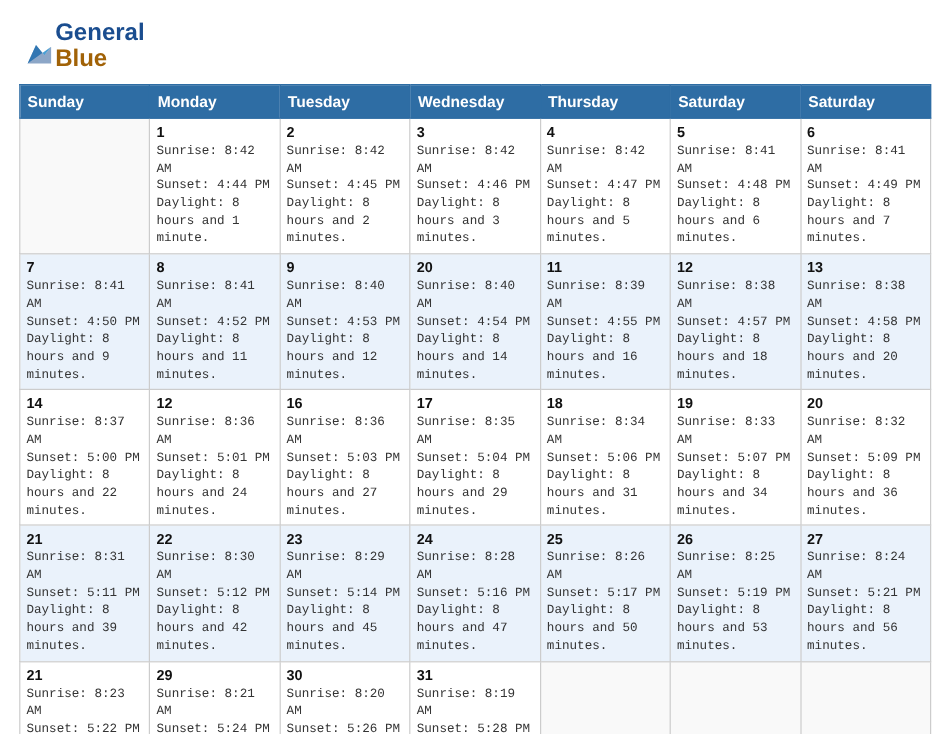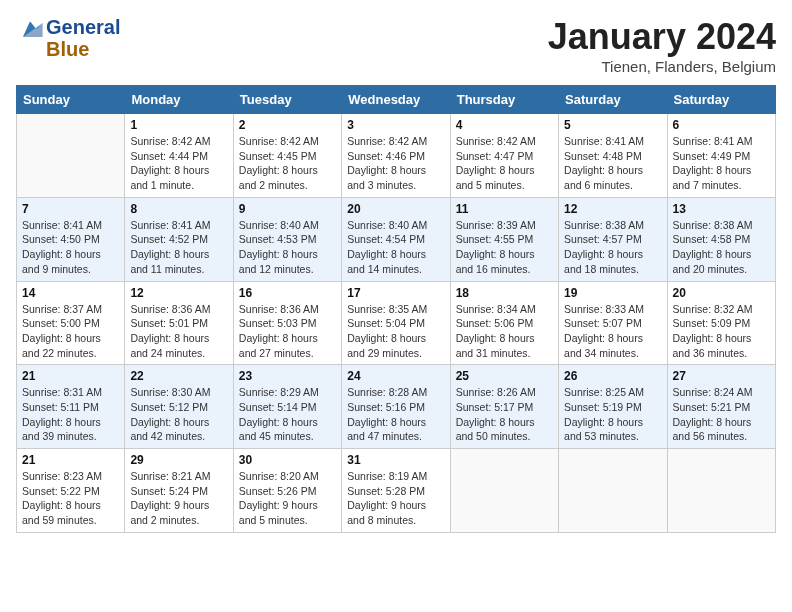--- a/index.html
+++ b/index.html
@@ -11,21 +11,21 @@
       padding: 16px;
     }
     .header {
       display: flex;
       justify-content: space-between;
       align-items: flex-start;
       margin-bottom: 10px;
     }
     .logo {
       display: flex;
-      align-items: flex-start;
+      align-items: flex-end;
     }
     .logo-icon {
       width: 28px;
       height: 28px;
       margin-right: 2px;
     }
     .title-block {
       text-align: right;
     }
     .month-title {
@@ -65,20 +65,21 @@
     .day-number {
       font-weight: bold;
       font-size: 12px;
       margin-bottom: 2px;
       color: #111;
     }
     .day-info {
       color: #333;
       font-size: 10.5px;
       line-height: 1.4;
+      font-family: Liberation Mono, monospace;
     }
     .empty-cell {
       background: #f9f9f9 !important;
     }
     .calendar tbody tr:nth-child(odd) td {
       background: #fff;
     }
     .calendar tbody tr:nth-child(even) td {
       background: #eaf2fb;
     }
@@ -89,24 +90,20 @@
 <div class="header">
   <div class="logo">
     <svg class="logo-icon" viewBox="0 0 40 40" xmlns="http://www.w3.org/2000/svg">
       <polygon points="10,30 20,8 30,20 38,10" fill="#4a9fd4"></polygon>
       <polygon points="20,8 30,20 38,10 38,30 10,30" fill="#1a4d8f" opacity="0.5"></polygon>
     </svg>
     <div>
       <div style="font-size:20px;font-weight:bold;color:#1a4d8f;line-height:1.1;">General</div>
       <div style="font-size:20px;font-weight:bold;color:#a16207;line-height:1.1;">Blue</div>
     </div>
-  </div>
-  <div class="title-block">
-    <div class="month-title">January 2024</div>
-    <div class="location">Tienen, Flanders, Belgium</div>
   </div>
 </div>
 
 <table class="calendar">
   <thead>
     <tr>
       <th>Sunday</th>
       <th>Monday</th>
       <th>Tuesday</th>
       <th>Wednesday</th>

